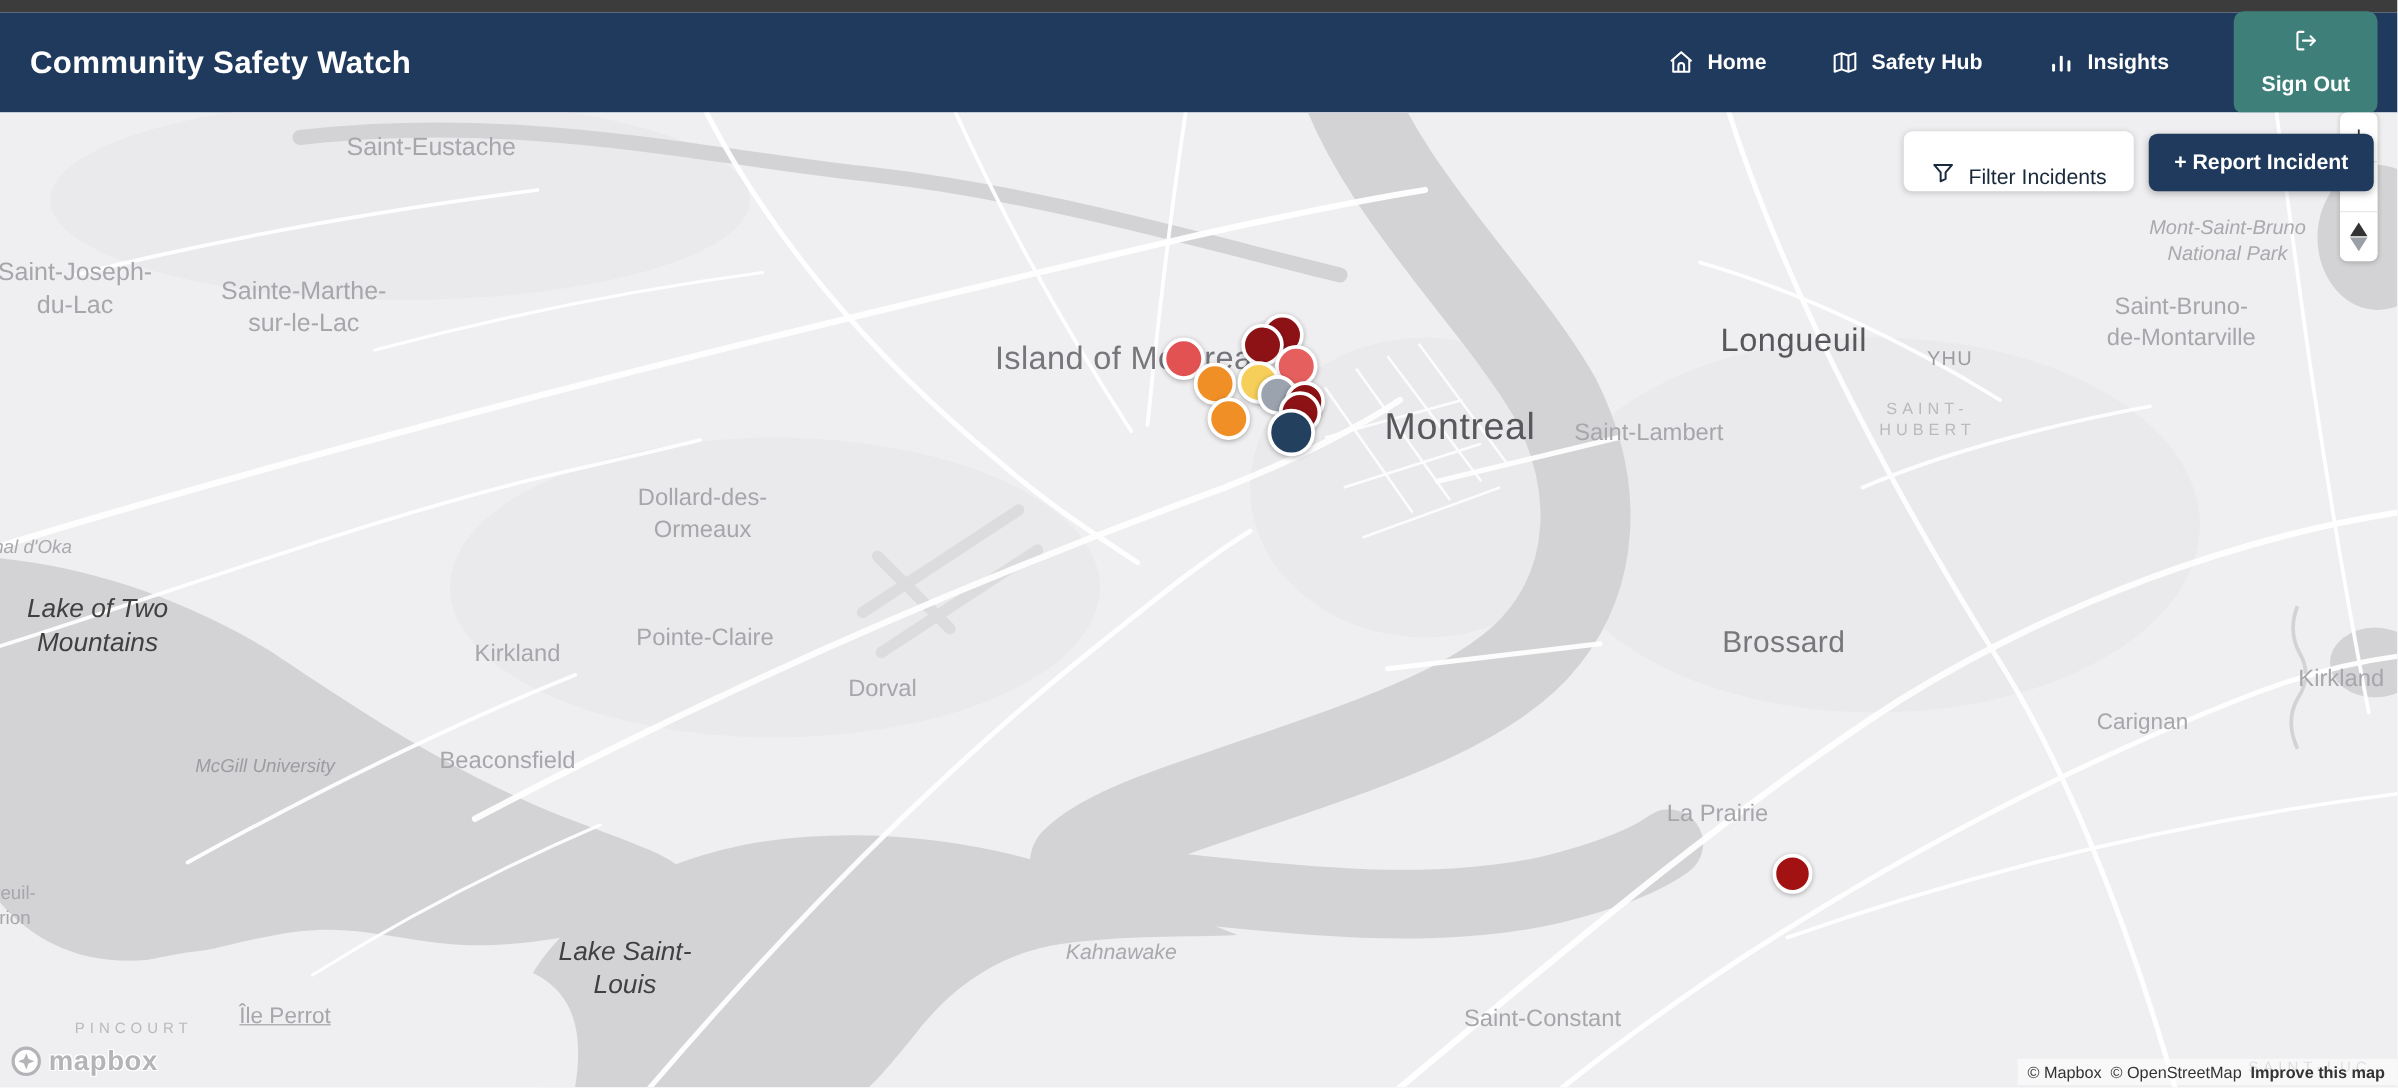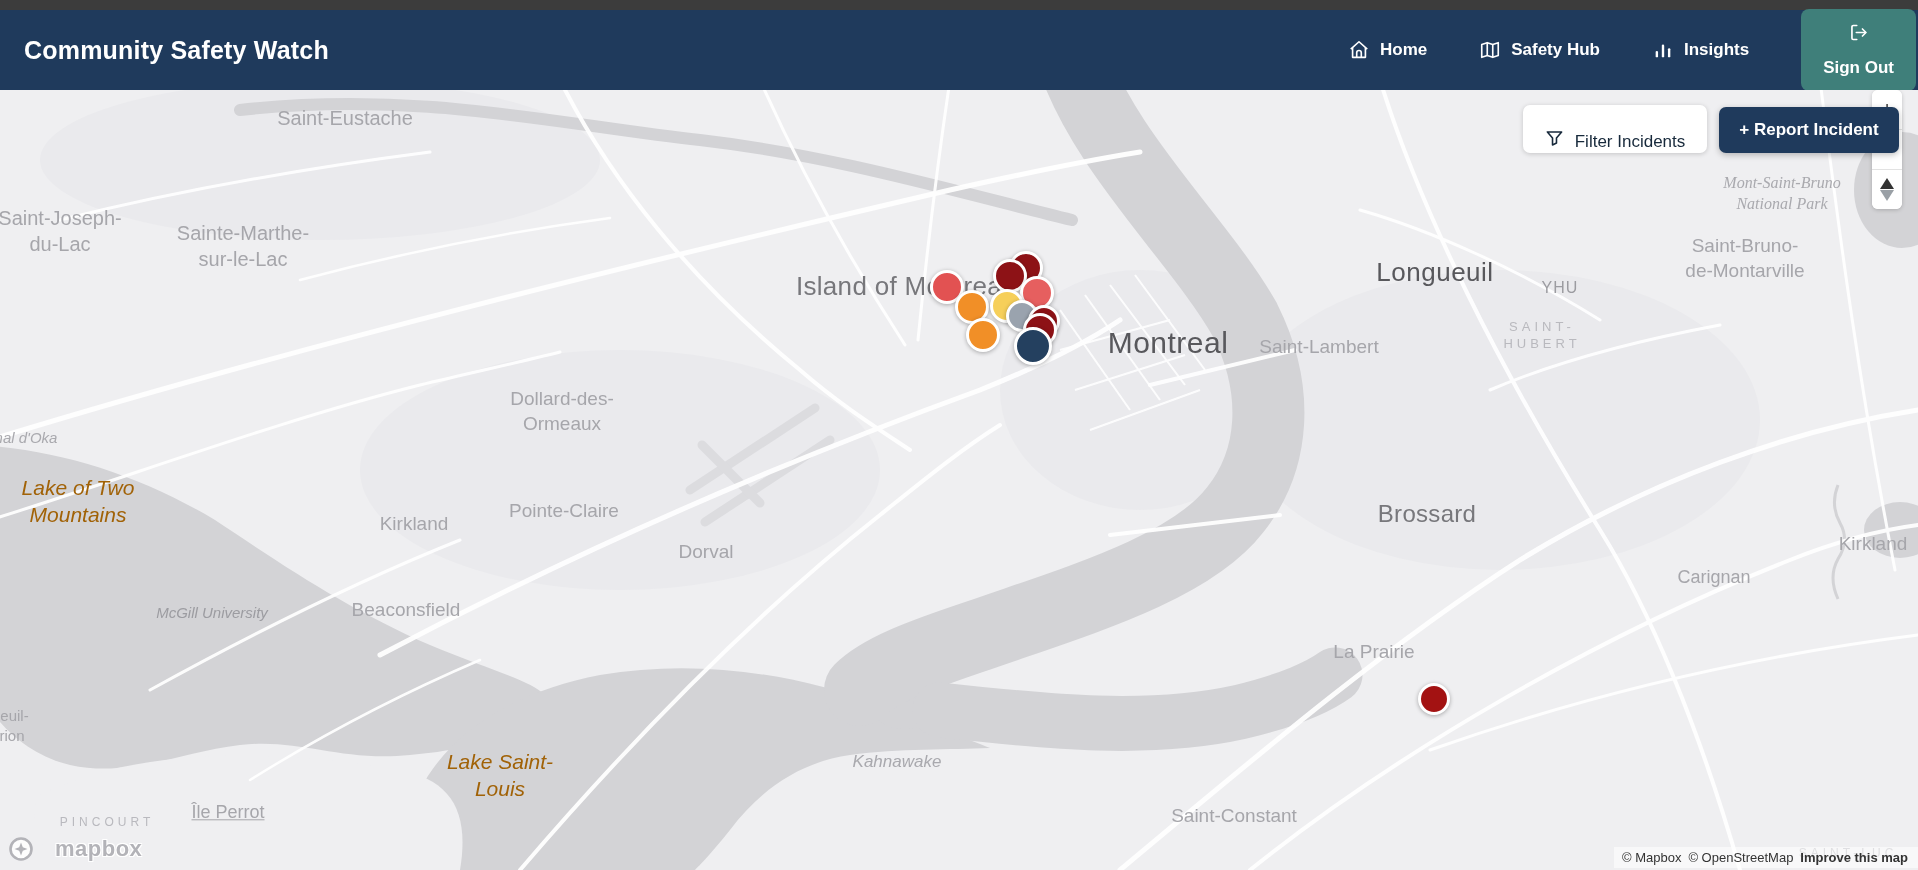--- a/index.html
+++ b/index.html
@@ -3,21 +3,21 @@
 <meta charset="utf-8">
 <style>
   html,body{margin:0;padding:0;background:#fff;}
   body{width:1918px;height:870px;overflow:hidden;font-family:"Liberation Sans",sans-serif;position:relative;}
 
   
   .topstrip{height:10px;background:#3c3c3c;}
 
   
   .header{height:80px;background:#1f3a5c;display:flex;align-items:center;justify-content:space-between;
-          padding:0 2px 0 24px;box-sizing:border-box;}
+          padding:0 16px 0 24px;box-sizing:border-box;}
   .app-title{color:#ffffff;font-size:25px;font-weight:bold;letter-spacing:.2px;}
   .nav{display:flex;align-items:center;}
   .nav-item{display:flex;align-items:center;gap:10px;color:#ffffff;font-size:17px;font-weight:600;
             margin-right:52px;cursor:pointer;white-space:nowrap;}
   .nav-item svg{display:block;}
   .signout-btn{display:flex;align-items:center;gap:10px;background:#3f7f7a;color:#fff;border:none;
                border-radius:8px;padding:13px 22px;font-size:17px;font-weight:600;cursor:pointer;
                font-family:"Liberation Sans",sans-serif;flex-direction:column;}
 
   
@@ -26,21 +26,21 @@
 
   .labels-layer,.markers-layer{position:absolute;inset:0;}
   .labels-layer{z-index:3;}
   .markers-layer{z-index:5;}
 
   .mlabel{position:absolute;transform:translate(-50%,-50%);white-space:pre;text-align:center;
           line-height:1.3;pointer-events:none;}
   .mlabel.town{color:#a6a6ab;}
   .mlabel.city{color:#58585c;font-weight:500;letter-spacing:.5px;}
   .mlabel.city2{color:#77777b;letter-spacing:.3px;}
-  .mlabel.water{color:#a16207;font-style:italic;}
+  .mlabel.water{color:#404040;font-style:italic;}
   .mlabel.park{color:#a9a9ae;font-style:italic;}
   .mlabel.district{color:#b9b9be;letter-spacing:4px;font-weight:500;}
   .mlabel.poi{color:#9c9ca1;letter-spacing:1px;}
   .mlabel.poi-italic{color:#9c9ca1;font-style:italic;}
 
   .marker{position:absolute;border-radius:50%;border:3px solid #ffffff;
           box-shadow:0 1px 4px rgba(0,0,0,.3);transform:translate(-50%,-50%);cursor:pointer;box-sizing:content-box;}
 
   
   .filter-btn{position:absolute;left:1523px;top:15px;width:184px;height:48px;z-index:20;
@@ -64,21 +64,21 @@
   .tri-dn{width:0;height:0;border-left:7px solid transparent;border-right:7px solid transparent;
           border-top:11px solid #9aa0a6;}
 
   
   .attrib{position:absolute;right:0;bottom:2px;z-index:30;background:rgba(255,255,255,.55);
           padding:3px 10px 3px 8px;font-size:13px;color:#333;display:flex;gap:7px;align-items:center;}
   .attrib a{color:#333;text-decoration:none;cursor:pointer;}
   .attrib .improve{font-weight:bold;}
   .mapbox-logo{position:absolute;left:8px;bottom:8px;z-index:30;display:flex;align-items:center;gap:5px;cursor:pointer;}
   .mapbox-word{font-size:22px;font-weight:bold;letter-spacing:.5px;color:#b3b3b8;
-               text-shadow:-1px -1px 0 #fff,1px -1px 0 #fff,-1px 1px 0 #fff,1px 1px 0 #fff;margin-left:16px;}
+               text-shadow:-1px -1px 0 #fff,1px -1px 0 #fff,-1px 1px 0 #fff,1px 1px 0 #fff;}
 </style>
 </head>
 <body>
 
 <div class="topstrip"></div>
 
 <header class="header">
   <div class="app-title">Community Safety Watch</div>
   <nav class="nav">
     <div class="nav-item">
@@ -200,21 +200,21 @@
 du-Lac</div>
       <div class="mlabel town" style="left: 243px; top: 156px; font-size: 20px;">Sainte-Marthe-
 sur-le-Lac</div>
       <div class="mlabel city2" style="left: 902px; top: 197px; font-size: 26px;">Island of Montreal</div>
       <div class="mlabel city" style="left: 1168px; top: 252px; font-size: 30px;">Montreal</div>
       <div class="mlabel town" style="left: 1319px; top: 257px; font-size: 19px;">Saint-Lambert</div>
       <div class="mlabel city" style="left: 1435px; top: 183px; font-size: 26px;">Longueuil</div>
       <div class="mlabel poi" style="left: 1560px; top: 198px; font-size: 16px;">YHU</div>
       <div class="mlabel district" style="left: 1542px; top: 246px; font-size: 13px;">SAINT-
 HUBERT</div>
-      <div class="mlabel park" style="left: 1782px; top: 104px; font-size: 16px; font-family: Liberation Serif, serif;">Mont-Saint-Bruno
+      <div class="mlabel park" style="left: 1782px; top: 104px; font-size: 16px;">Mont-Saint-Bruno
 National Park</div>
       <div class="mlabel town" style="left: 1745px; top: 169px; font-size: 19px;">Saint-Bruno-
 de-Montarville</div>
       <div class="mlabel town" style="left: 562px; top: 322px; font-size: 19px;">Dollard-des-
 Ormeaux</div>
       <div class="mlabel town" style="left: 564px; top: 421px; font-size: 19px;">Pointe-Claire</div>
       <div class="mlabel town" style="left: 414px; top: 434px; font-size: 19px;">Kirkland</div>
       <div class="mlabel town" style="left: 706px; top: 462px; font-size: 19px;">Dorval</div>
       <div class="mlabel town" style="left: 406px; top: 520px; font-size: 19px;">Beaconsfield</div>
       <div class="mlabel poi-italic" style="left: 212px; top: 523px; font-size: 15px;">McGill University</div>

